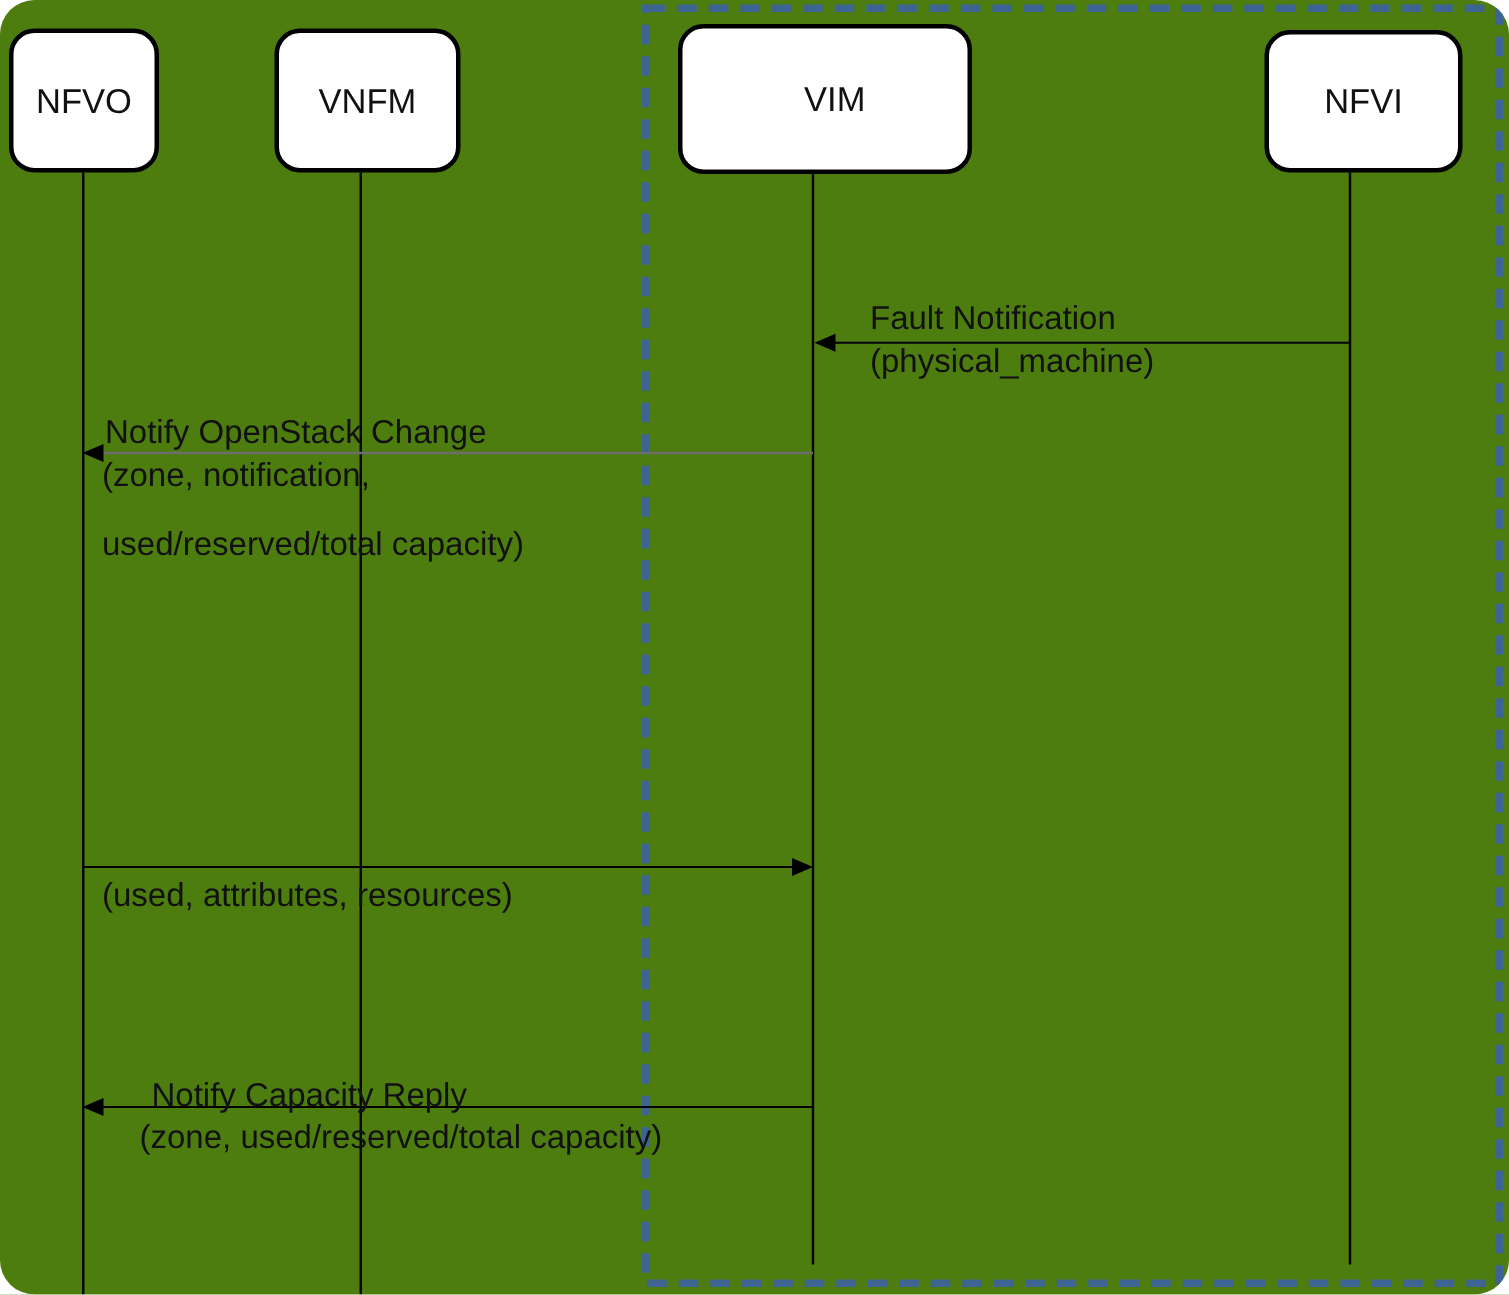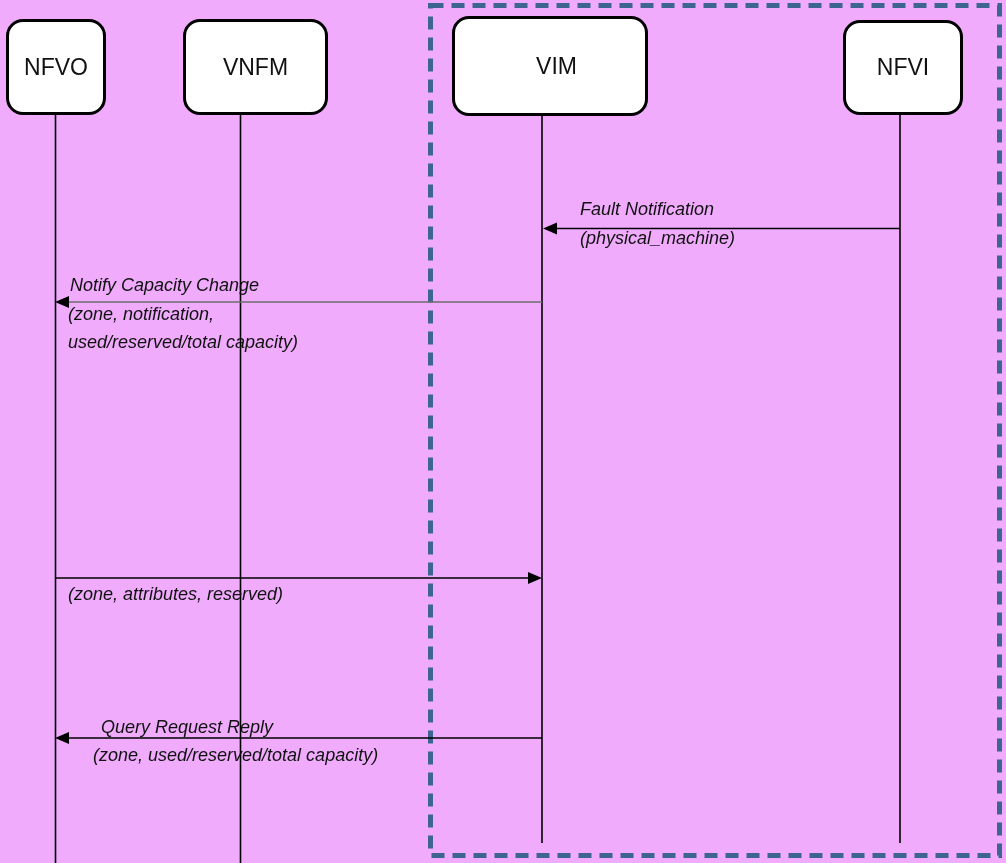--- a/index.html
+++ b/index.html
@@ -5,22 +5,23 @@
   html, body {
     margin: 0;
     padding: 0;
     background: #ffffff;
     font-family: "Liberation Sans", sans-serif;
   }
   .diagram {
     position: relative;
     width: 1006px;
     height: 863px;
-    background: #f0abfc;
+    background: #4d7c0f;
     overflow: hidden;
+    border-radius: 23px;
   }
   .layer {
     position: absolute;
     left: 0;
     top: 0;
   }
   .actor {
     position: absolute;
     box-sizing: border-box;
     border: 3px solid #000000;
@@ -30,36 +31,35 @@
     flex-direction: column;
     align-items: center;
     justify-content: center;
     font-size: 23px;
     color: #111111;
     text-align: center;
     line-height: 1.25;
     z-index: 2;
   }
   .actor-nfvo { left: 6px;   top: 19px; width: 100px; height: 96px; }
-  .actor-vnfm { left: 183px; top: 19px; width: 145px; height: 96px; }
+  .actor-vnfm { left: 183px; top: 19px; width: 124px; height: 96px; }
   .actor-vim  { left: 452px; top: 16px; width: 196px; height: 100px; padding-left: 13px; }
-  .actor-nfvi { left: 843px; top: 20px; width: 120px; height: 95px; }
+  .actor-nfvi { left: 843px; top: 20px; width: 132px; height: 95px; }
   .msg-line {
     position: absolute;
-    font-size: 18px;
+    font-size: 22px;
     color: #111111;
     white-space: nowrap;
     z-index: 3;
-    font-style: italic;
   }
   .m1a { left: 580px; top: 199px; }
   .m1b { left: 580px; top: 228px; text-align: center; }
   .m2a { left: 70px;  top: 275px; }
   .m2b { left: 68px;  top: 304px; text-align: center; }
-  .m2c { left: 68px;  top: 332px; }
+  .m2c { left: 68px;  top: 350px; }
   .m3a { left: 70px;  top: 556px; }
   .m3b { left: 68px;  top: 584px; }
   .m4a { left: 101px; top: 717px; }
   .m4b { left: 93px;  top: 745px; }
 </style>
 </head>
 <body>
 
 <div class="diagram">
 
@@ -102,22 +102,22 @@
   <div class="actor actor-vim">
     <span>VIM</span>
   </div>
   <div class="actor actor-nfvi">
     <span>NFVI</span>
   </div>
 
   <div class="msg-line m1a">Fault Notification</div>
   <div class="msg-line m1b">(physical_machine)</div>
 
-  <div class="msg-line m2a">Notify Capacity Change</div>
+  <div class="msg-line m2a">Notify OpenStack Change</div>
   <div class="msg-line m2b">(zone, notification,</div>
   <div class="msg-line m2c">used/reserved/total capacity)</div>
 
-  <div class="msg-line m3b">(zone, attributes, reserved)</div>
+  <div class="msg-line m3b">(used, attributes, resources)</div>
 
-  <div class="msg-line m4a">Query Request Reply</div>
+  <div class="msg-line m4a">Notify Capacity Reply</div>
   <div class="msg-line m4b">(zone, used/reserved/total capacity)</div>
 
 </div>
 
 </body></html>

